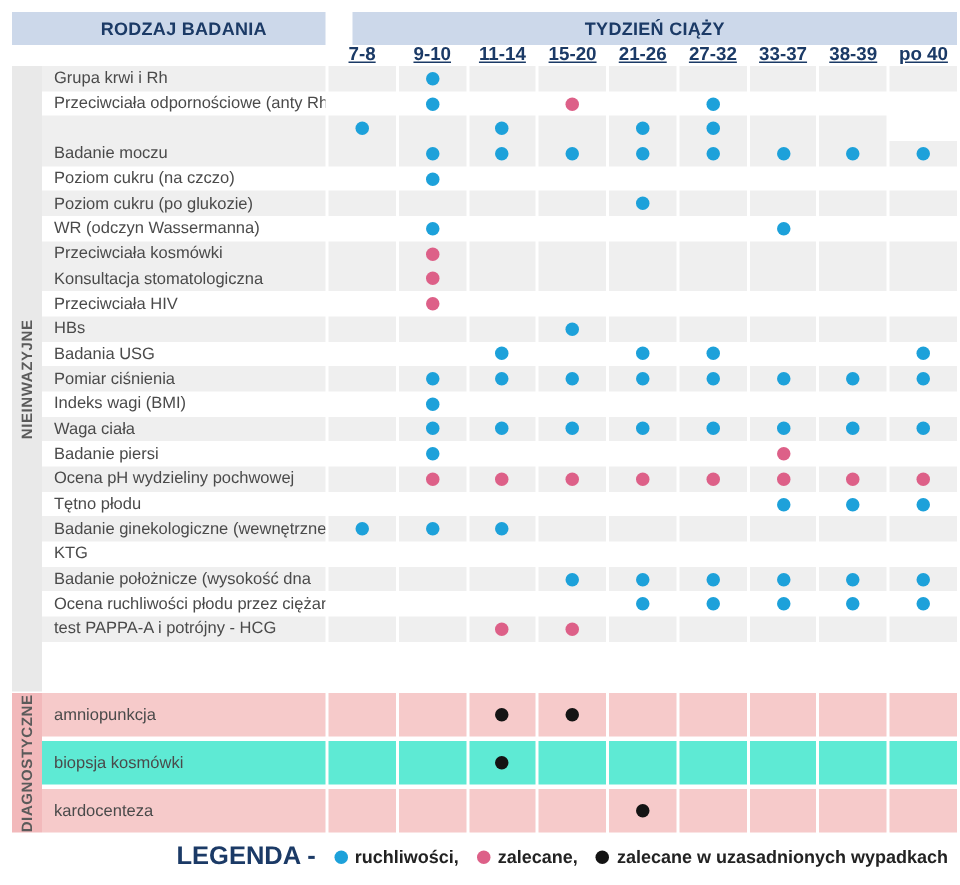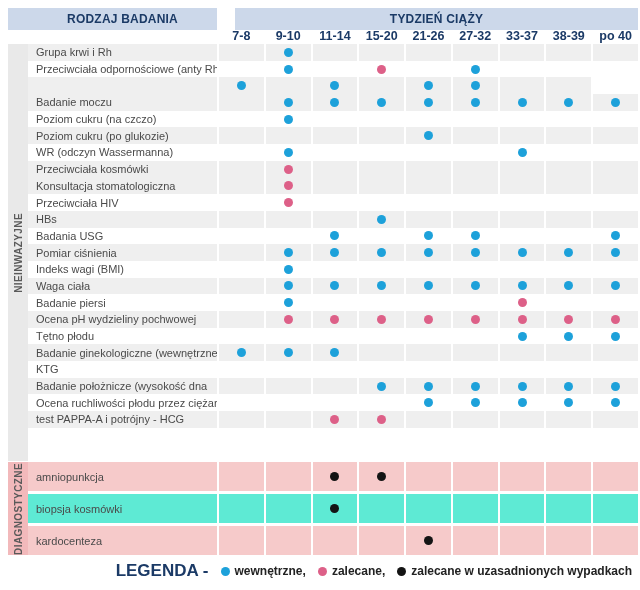--- a/index.html
+++ b/index.html
@@ -17,21 +17,21 @@
     writing-mode: vertical-rl; transform: rotate(180deg);
     font-size: 10px; font-weight: bold; color: #5a5a5a; letter-spacing: 0.4px; white-space: nowrap;
   }
   
   .grid10 { display: grid; grid-template-columns: 189px repeat(9, 1fr); column-gap: 2px; }
   
   .header-band { position: absolute; left: 28px; top: 8px; width: 610px; height: 22px; display: grid; grid-template-columns: 189px 1fr; column-gap: 18px; }
   .header-cell { background: #ccd8ea; color: #1b3a66; font-weight: bold; font-size: 12px; display: flex; align-items: center; justify-content: center; letter-spacing: 0.2px; }
   
   .weeks-row { position: absolute; left: 28px; top: 28px; width: 610px; height: 16px; }
-  .week-label { color: #1b3a66; font-weight: bold; font-size: 12.5px; display: flex; align-items: center; justify-content: center; }
+  .week-label { color: #1b3a66; font-weight: bold; font-size: 12.5px; display: flex; align-items: center; justify-content: center; text-decoration: underline; }
   
   .rows { position: absolute; left: 28px; top: 44px; width: 610px; }
   .row { height: 16.7px; }
   .row.striped .cell { background: #efefef; }
   .label-cell { font-size: 11px; color: #4a4a4a; display: flex; align-items: center; padding-left: 8px; white-space: nowrap; overflow: hidden; }
   .week-cell { display: flex; align-items: center; justify-content: center; }
   .dot { width: 9px; height: 9px; border-radius: 50%; flex: 0 0 auto; }
   
   .diag-rows { position: absolute; left: 28px; top: 462px; width: 610px; display: flex; flex-direction: column; gap: 3px; }
   .diag-row { height: 29px; }
@@ -547,21 +547,21 @@
         <div class="cell week-cell"></div>
         <div class="cell week-cell"></div>
         <div class="cell week-cell"></div>
       </div>
     </div>
 
   <div class="legend">
     <span class="legend-title">LEGENDA -</span>
   <span class="legend-item">
         <span class="dot" style="background: rgb(29, 161, 218);"></span>
-        <span class="lbl">wewnętrzne,</span>
+        <span class="lbl">ruchliwości,</span>
       </span>
       <span class="legend-item">
         <span class="dot" style="background: rgb(221, 96, 136);"></span>
         <span class="lbl">zalecane,</span>
       </span>
       <span class="legend-item">
         <span class="dot" style="background: rgb(20, 20, 20);"></span>
         <span class="lbl">zalecane w uzasadnionych wypadkach</span>
       </span>
     </div>

